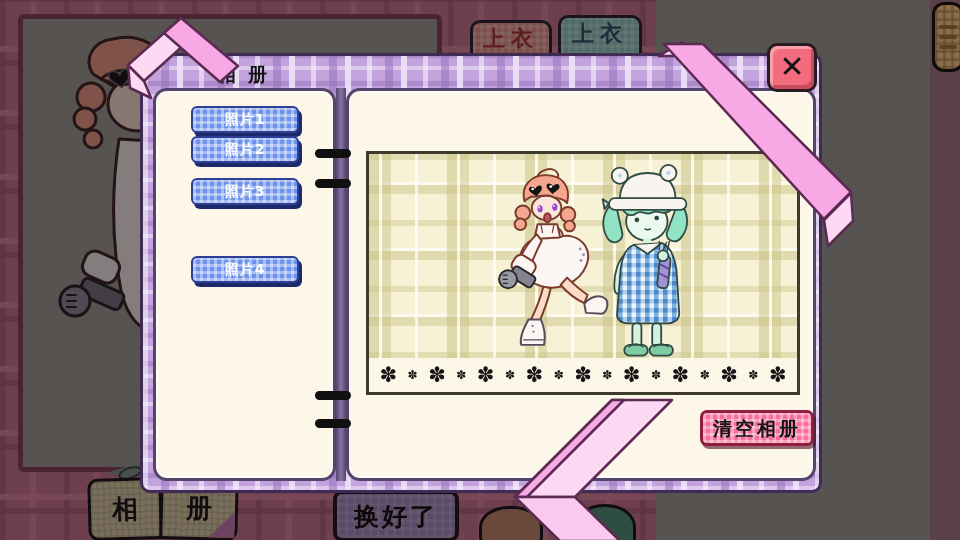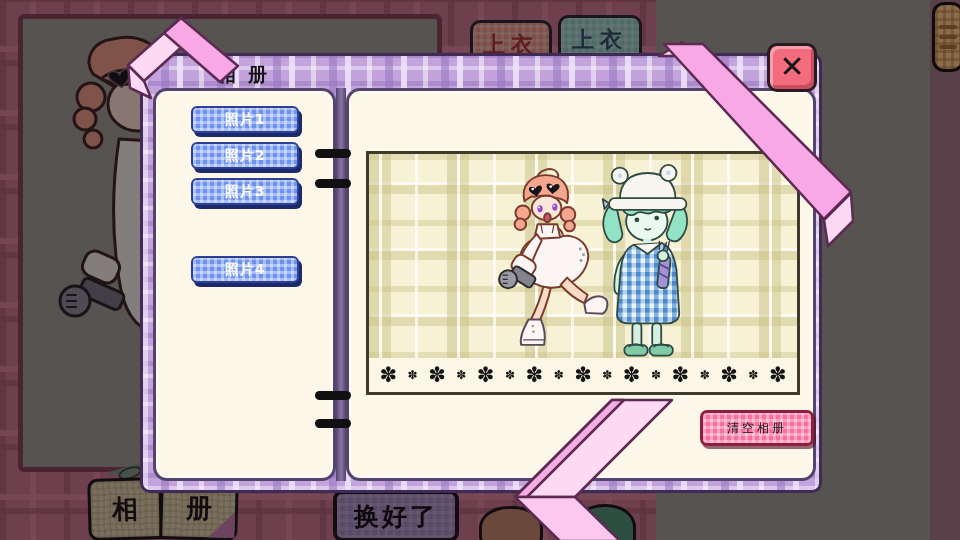--- a/index.html
+++ b/index.html
@@ -17,21 +17,21 @@
   .capsule{left:932px;top:2px;width:26px;height:64px;border:3px solid #15110d;border-radius:12px;
     background-color:#FBCD85;
     background-image:repeating-linear-gradient(0deg, rgba(165,120,60,.45) 0 3px, transparent 3px 8px),
                      repeating-linear-gradient(90deg, rgba(165,120,60,.45) 0 3px, transparent 3px 8px);}
   .capsule .stitch{position:absolute;left:4px;right:4px;height:4px;background:#A5763C;border-radius:2px;}
 
   .char-panel{left:18px;top:14px;width:414px;height:448px;background:#9A9B93;
     border:5px solid #804255;border-radius:6px;overflow:hidden;}
 
   .cat-tab{border:3px solid #26262c;border-radius:10px 10px 0 0;text-align:center;
-    font-weight:900;font-size:22px;letter-spacing:6px;padding-top:7px;box-sizing:border-box;}
+    font-weight:900;font-size:22px;letter-spacing:6px;padding-top:1px;box-sizing:border-box;}
   .tab-red{left:470px;top:20px;width:82px;height:46px;background-color:#E29381;color:#A83732;
     background-image:repeating-linear-gradient(0deg, rgba(255,255,255,.22) 0 3px, transparent 3px 7px),
                      repeating-linear-gradient(90deg, rgba(255,255,255,.22) 0 3px, transparent 3px 7px);}
   .tab-teal{left:558px;top:15px;width:84px;height:50px;background-color:#88C9BB;color:#2F5068;
     background-image:repeating-linear-gradient(0deg, rgba(255,255,255,.22) 0 3px, transparent 3px 7px),
                      repeating-linear-gradient(90deg, rgba(255,255,255,.22) 0 3px, transparent 3px 7px);}
 
   .book-page{background-color:#DAD2A7;border:3px solid #141414;box-sizing:border-box;
     background-image:repeating-linear-gradient(0deg, rgba(120,110,70,.18) 0 2px, transparent 2px 6px),
                      repeating-linear-gradient(90deg, rgba(120,110,70,.18) 0 2px, transparent 2px 6px);
@@ -84,21 +84,21 @@
   .photo .strip{position:absolute;left:0;right:0;bottom:0;height:34px;background:#FBF6E6;
     display:flex;align-items:center;justify-content:space-evenly;color:#141414;}
   .orn-big{font-size:21px;line-height:1;}
   .orn-small{font-size:12px;line-height:1;}
   .photo svg{position:absolute;left:0;top:0;}
 
   .clear-btn{left:557px;top:354px;width:114px;height:36px;box-sizing:border-box;
     background-color:#F76F9E;border:3px solid #8F1F3F;border-radius:7px;
     background-image:repeating-linear-gradient(0deg, rgba(255,255,255,.35) 0 3px, transparent 3px 7px),
                      repeating-linear-gradient(90deg, rgba(255,255,255,.35) 0 3px, transparent 3px 7px);
-    box-shadow:2px 3px 0 rgba(80,10,35,.6);color:#141414;font-weight:400;font-size:12px;
+    box-shadow:2px 3px 0 rgba(80,10,35,.6);color:#141414;font-weight:700;font-size:19px;
     letter-spacing:3px;text-align:center;line-height:30px;}
 
   .close-btn{left:767px;top:43px;width:50px;height:49px;z-index:50;box-sizing:border-box;
     background:#F26C7E;border:3px solid #2A1A22;border-radius:10px;
     box-shadow:inset 3px 3px 0 rgba(255,255,255,.35), inset -3px -4px 0 rgba(140,30,50,.4);
     color:#141414;font-weight:900;font-size:30px;text-align:center;line-height:42px;}
 
   .ribbons{left:0;top:0;width:960px;height:540px;z-index:40;pointer-events:none;}
 </style>
 </head>
@@ -178,21 +178,21 @@
     <div class="abs page page-left"></div>
     <div class="abs page page-right"></div>
     <div class="abs spine"></div>
     <div class="abs ring" style="top:93px"></div>
     <div class="abs ring" style="top:123px"></div>
     <div class="abs ring" style="top:335px"></div>
     <div class="abs ring" style="top:363px"></div>
 
     <div>
         <div class="pbtn" style="top: 50px;">照片1</div>
-        <div class="pbtn" style="top: 86px;">照片2</div>
+        <div class="pbtn" style="top: 80px;">照片2</div>
         <div class="pbtn" style="top: 122px;">照片3</div>
         <div class="pbtn" style="top: 158px; margin-top: 42px;">照片4</div>
       </div>
 
     <div class="abs photo">
       <svg width="428" height="238" viewBox="0 0 428 238">
         <defs>
           <pattern id="gham" width="10" height="10" patternUnits="userSpaceOnUse">
             <rect width="10" height="10" fill="#EAF2FB"></rect>
             <rect width="5" height="10" fill="#7FB2DE"></rect>

